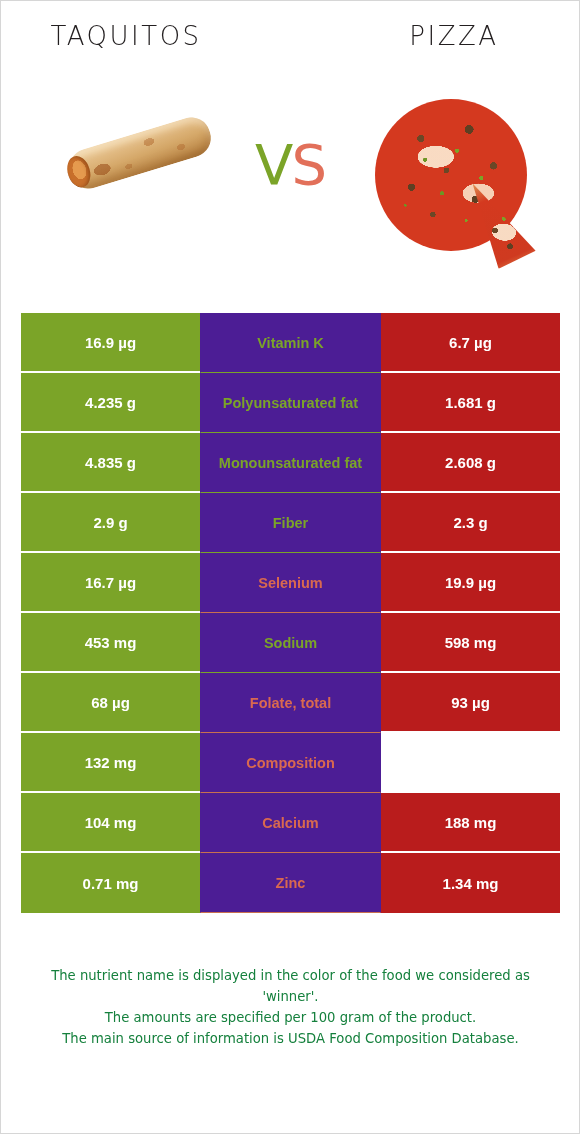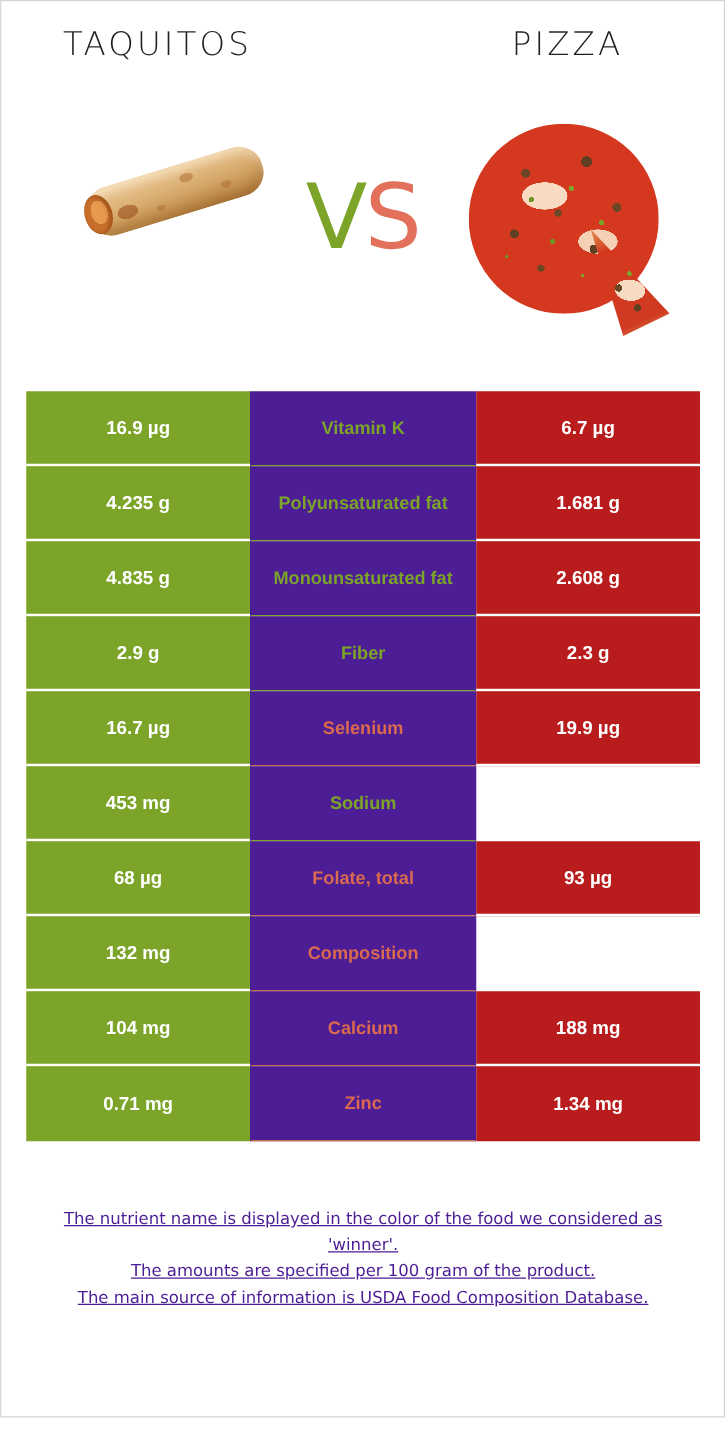--- a/index.html
+++ b/index.html
@@ -39,21 +39,21 @@
   }
   .food-title.left  { left: 0;   width: 250px; }
   .food-title.right { right: 0;  width: 250px; }
 
   .vs {
     position: absolute;
     left: 0; right: 0;
     top: 136px;
     text-align: center;
     font-family: "DejaVu Sans", sans-serif;
-    font-size: 72px;
+    font-size: 56px;
     font-weight: 400;
     line-height: 1;
     letter-spacing: -2px;
   }
   .vs .v { color: #7ba428; }
   .vs .s { color: #e2705a; }
 
   
   .art { position: absolute; }
 
@@ -179,22 +179,21 @@
   
   .footer {
     position: absolute;
     left: 20px;
     top: 964px;
     width: 539px;
     text-align: center;
     font-family: "DejaVu Sans", sans-serif;
     font-size: 13.2px;
     line-height: 21px;
-    color: #4c1d95;
-    text-decoration: underline;
+    color: #15803d;
   }
   .footer p { margin: 0; }
 </style>
 </head>
 <body>
 
 <div id="page">
 
   <div class="header">
 
@@ -238,20 +237,21 @@
         <div class="cell-right">2.3 g</div>
       </div>
       <div class="row">
         <div class="cell-left">16.7 µg</div>
         <div class="cell-mid win-coral">Selenium</div>
         <div class="cell-right">19.9 µg</div>
       </div>
       <div class="row">
         <div class="cell-left">453 mg</div>
         <div class="cell-mid win-green">Sodium</div>
+        <div class="cell-right">598 mg</div>
       </div>
       <div class="row">
         <div class="cell-left">68 µg</div>
         <div class="cell-mid win-coral">Folate, total</div>
         <div class="cell-right">93 µg</div>
       </div>
       <div class="row">
         <div class="cell-left">132 mg</div>
         <div class="cell-mid win-coral">Composition</div>
       </div>

